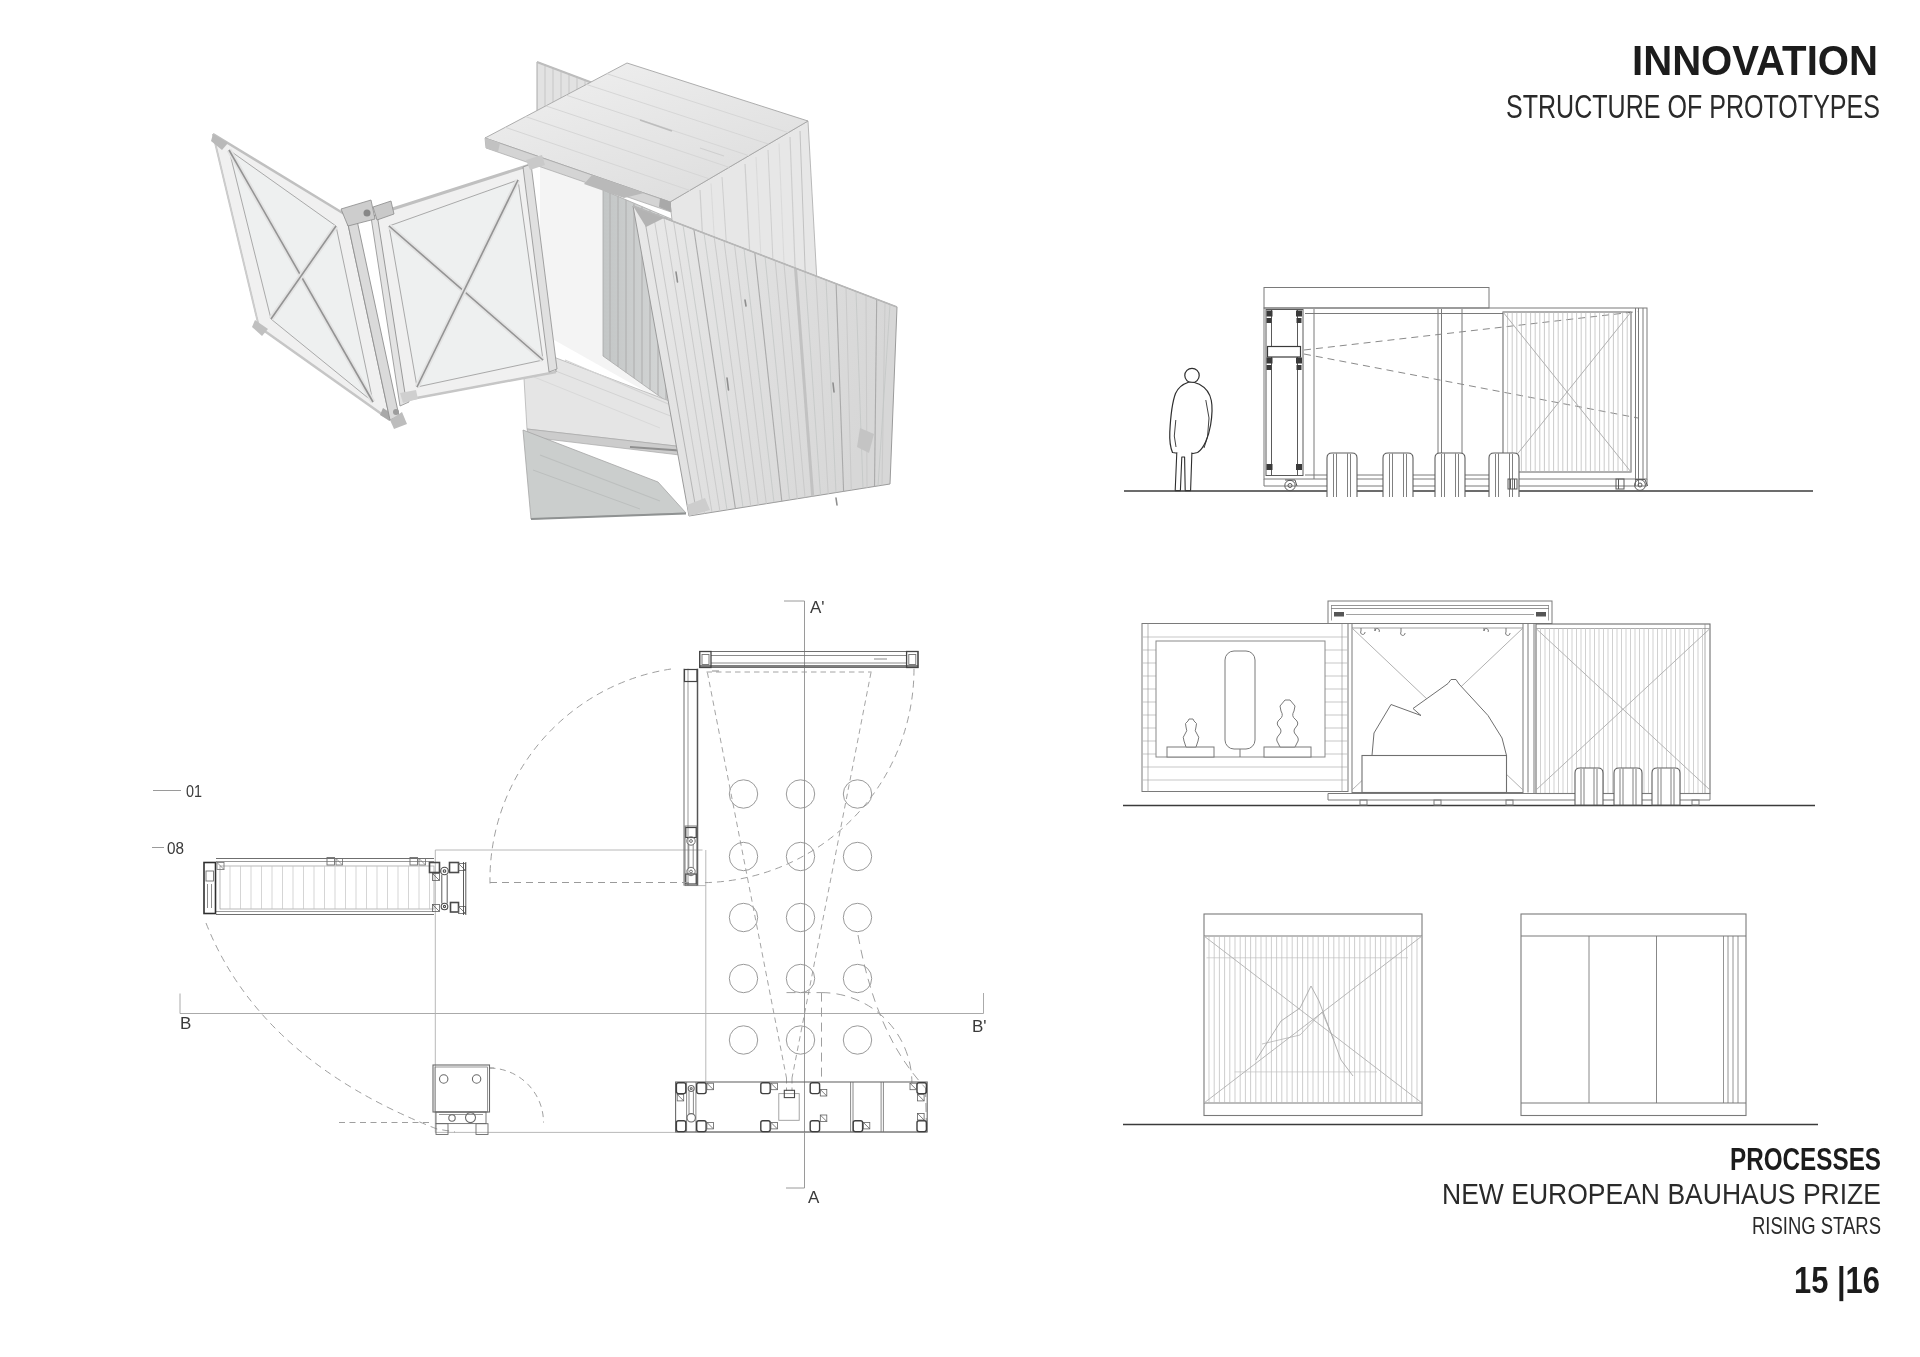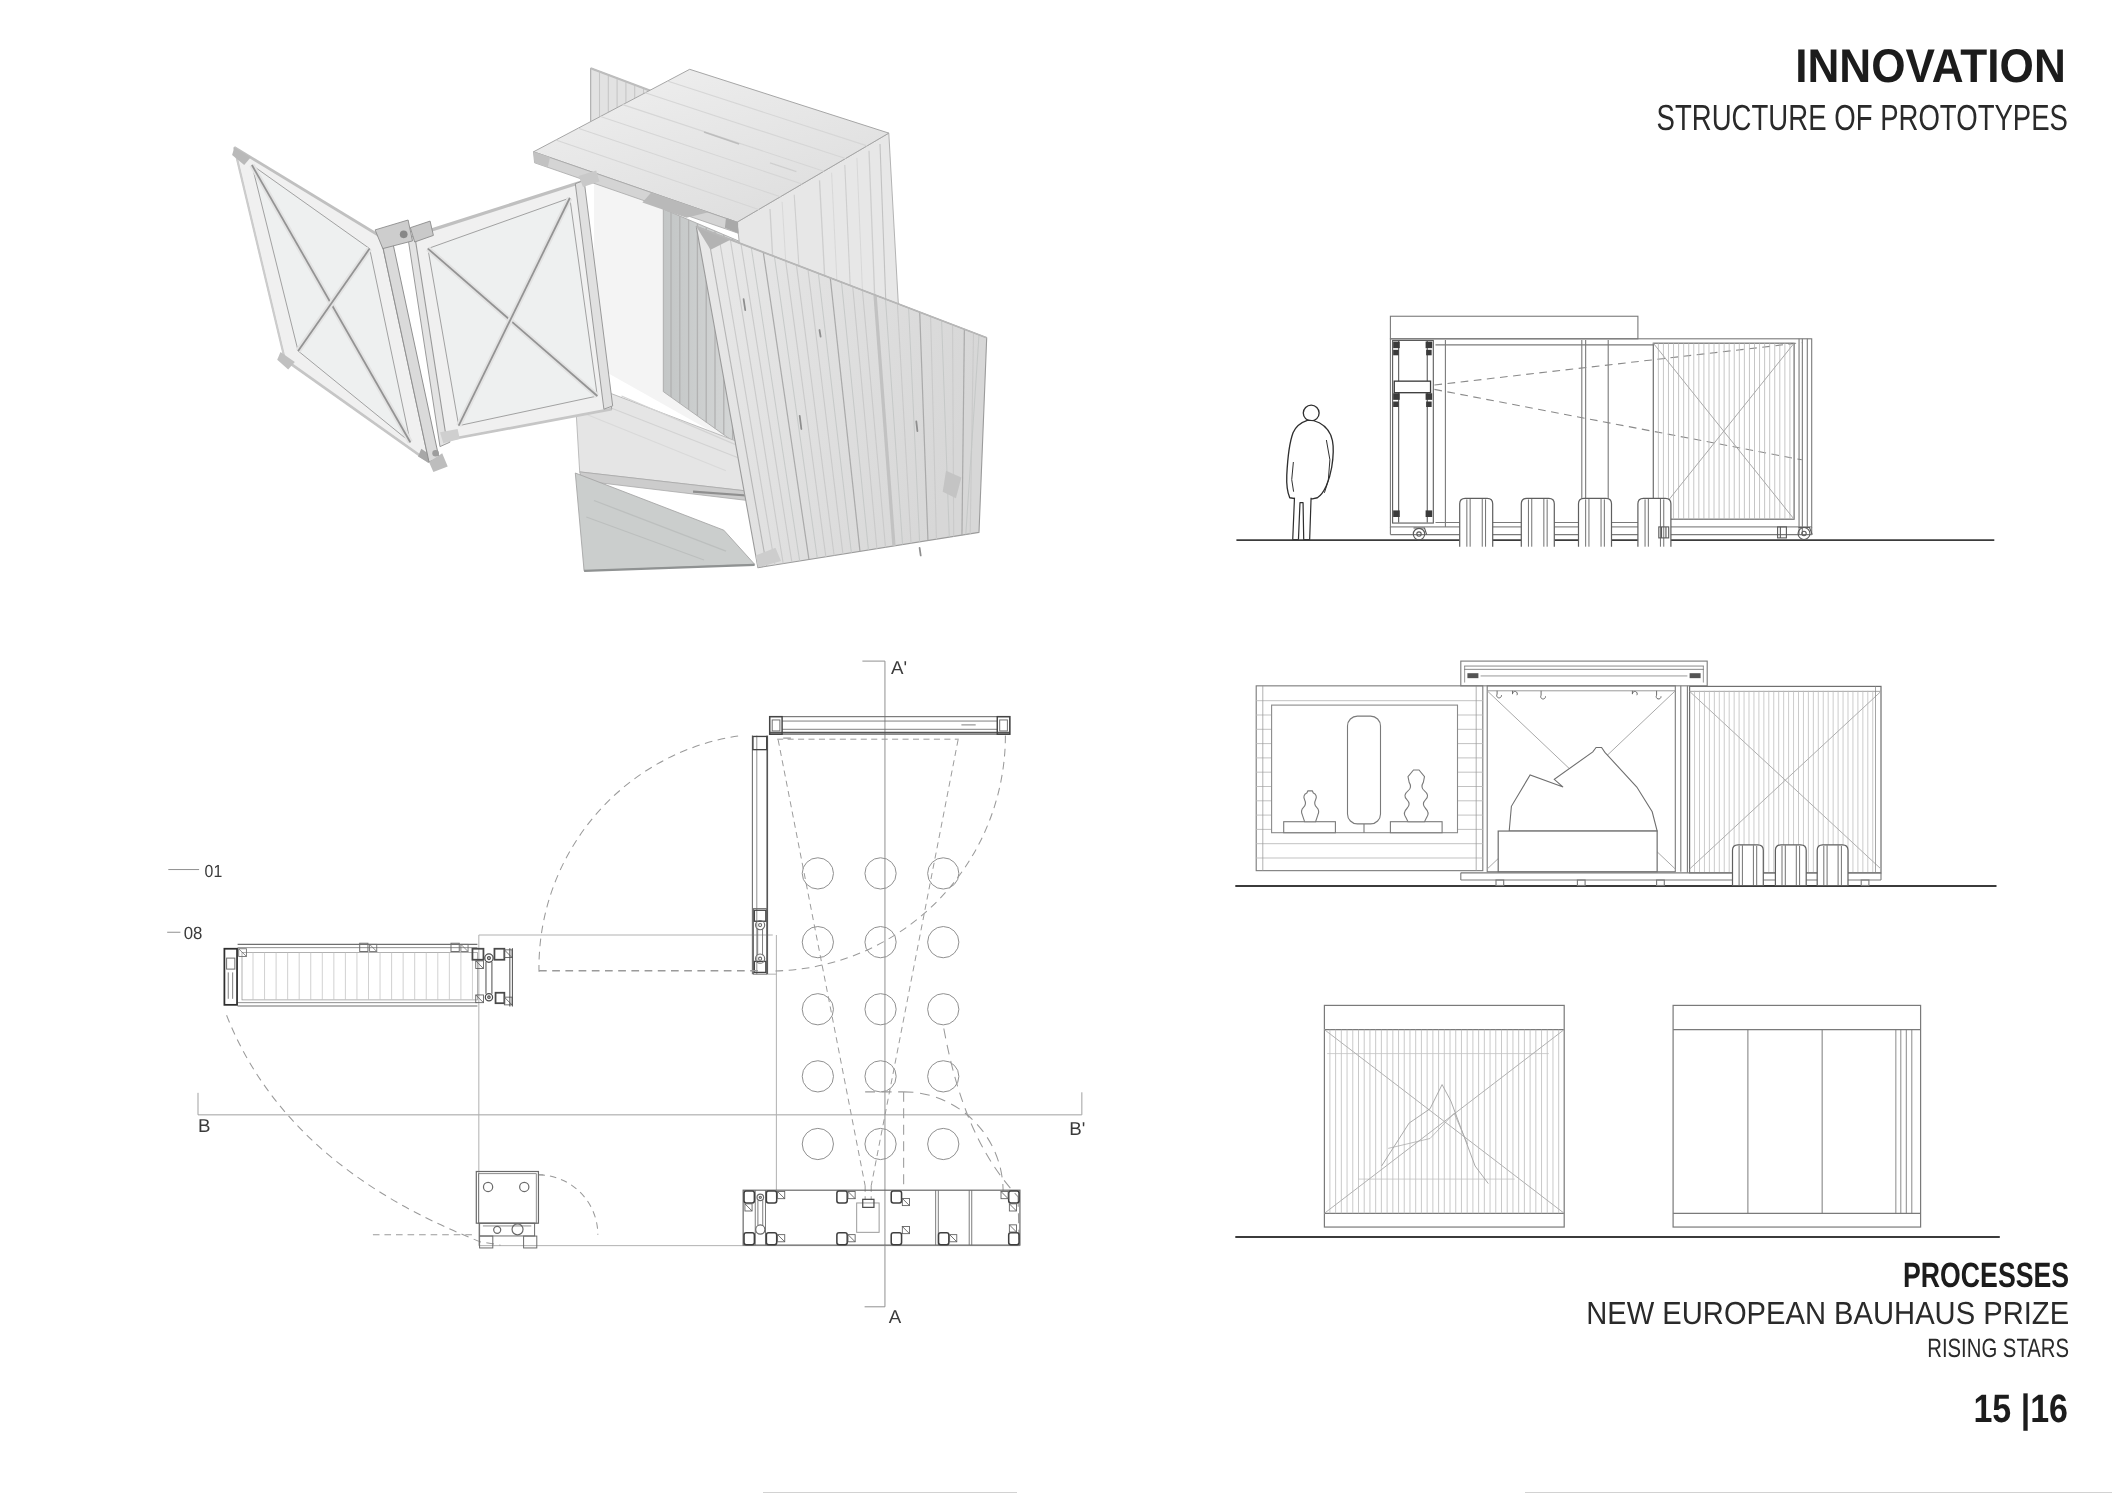--- a/index.html
+++ b/index.html
@@ -1,16 +1,16 @@
 <!DOCTYPE html>
 <html><head>
 <meta charset="utf-8">
 <style>
   html,body{margin:0;padding:0;background:#ffffff;}
-  .page{position:relative;width:1920px;height:1357px;background:#737373;overflow:hidden;
+  .page{position:relative;width:1920px;height:1357px;background:#eab308;overflow:hidden;
         font-family:"Liberation Sans", sans-serif;}
   svg text{font-family:"Liberation Sans", sans-serif;}
 </style>
 </head>
 <body>
 <div class="page">
 <svg width="1920" height="1357" viewBox="0 0 1920 1357" xmlns="http://www.w3.org/2000/svg">
 
 <rect x="0" y="0" width="1920" height="1357" fill="#ffffff"></rect>
 

